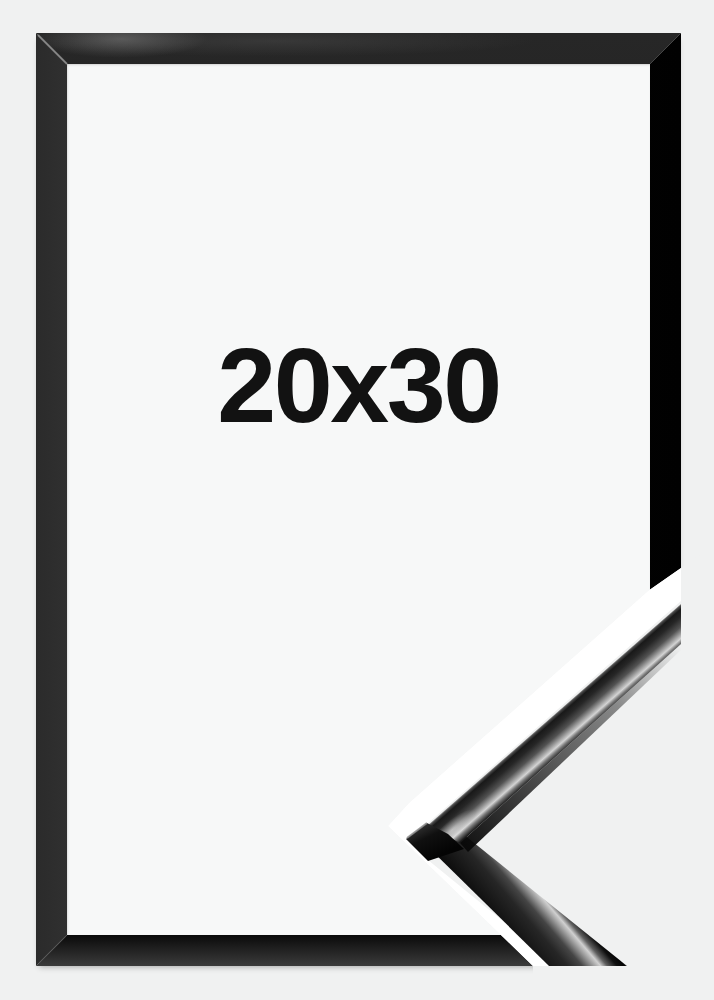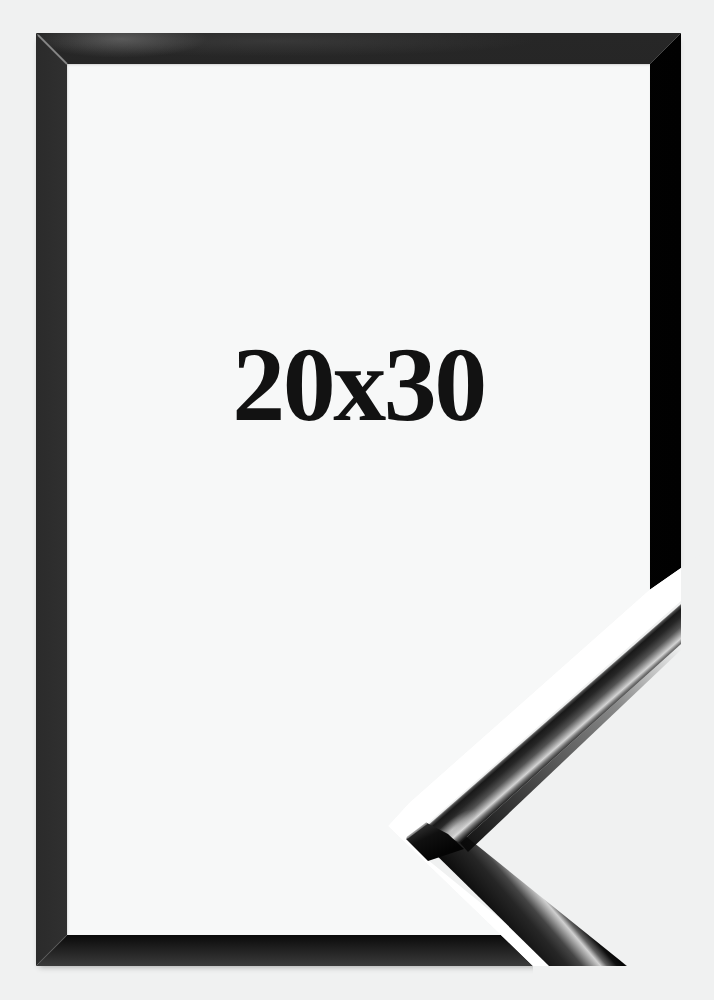--- a/index.html
+++ b/index.html
@@ -11,21 +11,20 @@
     overflow: hidden;
     font-family: "Liberation Sans", "DejaVu Sans", sans-serif;
   }
 
   
   .frame {
     position: absolute;
     left: 36px; top: 33px;
     width: 645px; height: 933px;
     box-shadow: 0 4px 6px -3px rgba(0,0,0,0.30);
-    font-family: Liberation Serif, serif;
   }
   .edge { position: absolute; inset: 0; }
   .edge-top {
     clip-path: polygon(0 0, 100% 0, calc(100% - 31px) 31px, 31px 31px);
     background:
       radial-gradient(ellipse 120px 26px at 85px 6px, rgba(125,125,125,0.55), rgba(125,125,125,0) 72%),
       radial-gradient(ellipse 330px 20px at 240px 8px, rgba(70,70,70,0.55), rgba(70,70,70,0) 78%),
       linear-gradient(180deg, #272727 0%, #1d1d1d 38%, #070707 66%, #010101 100%);
   }
   .edge-left {

